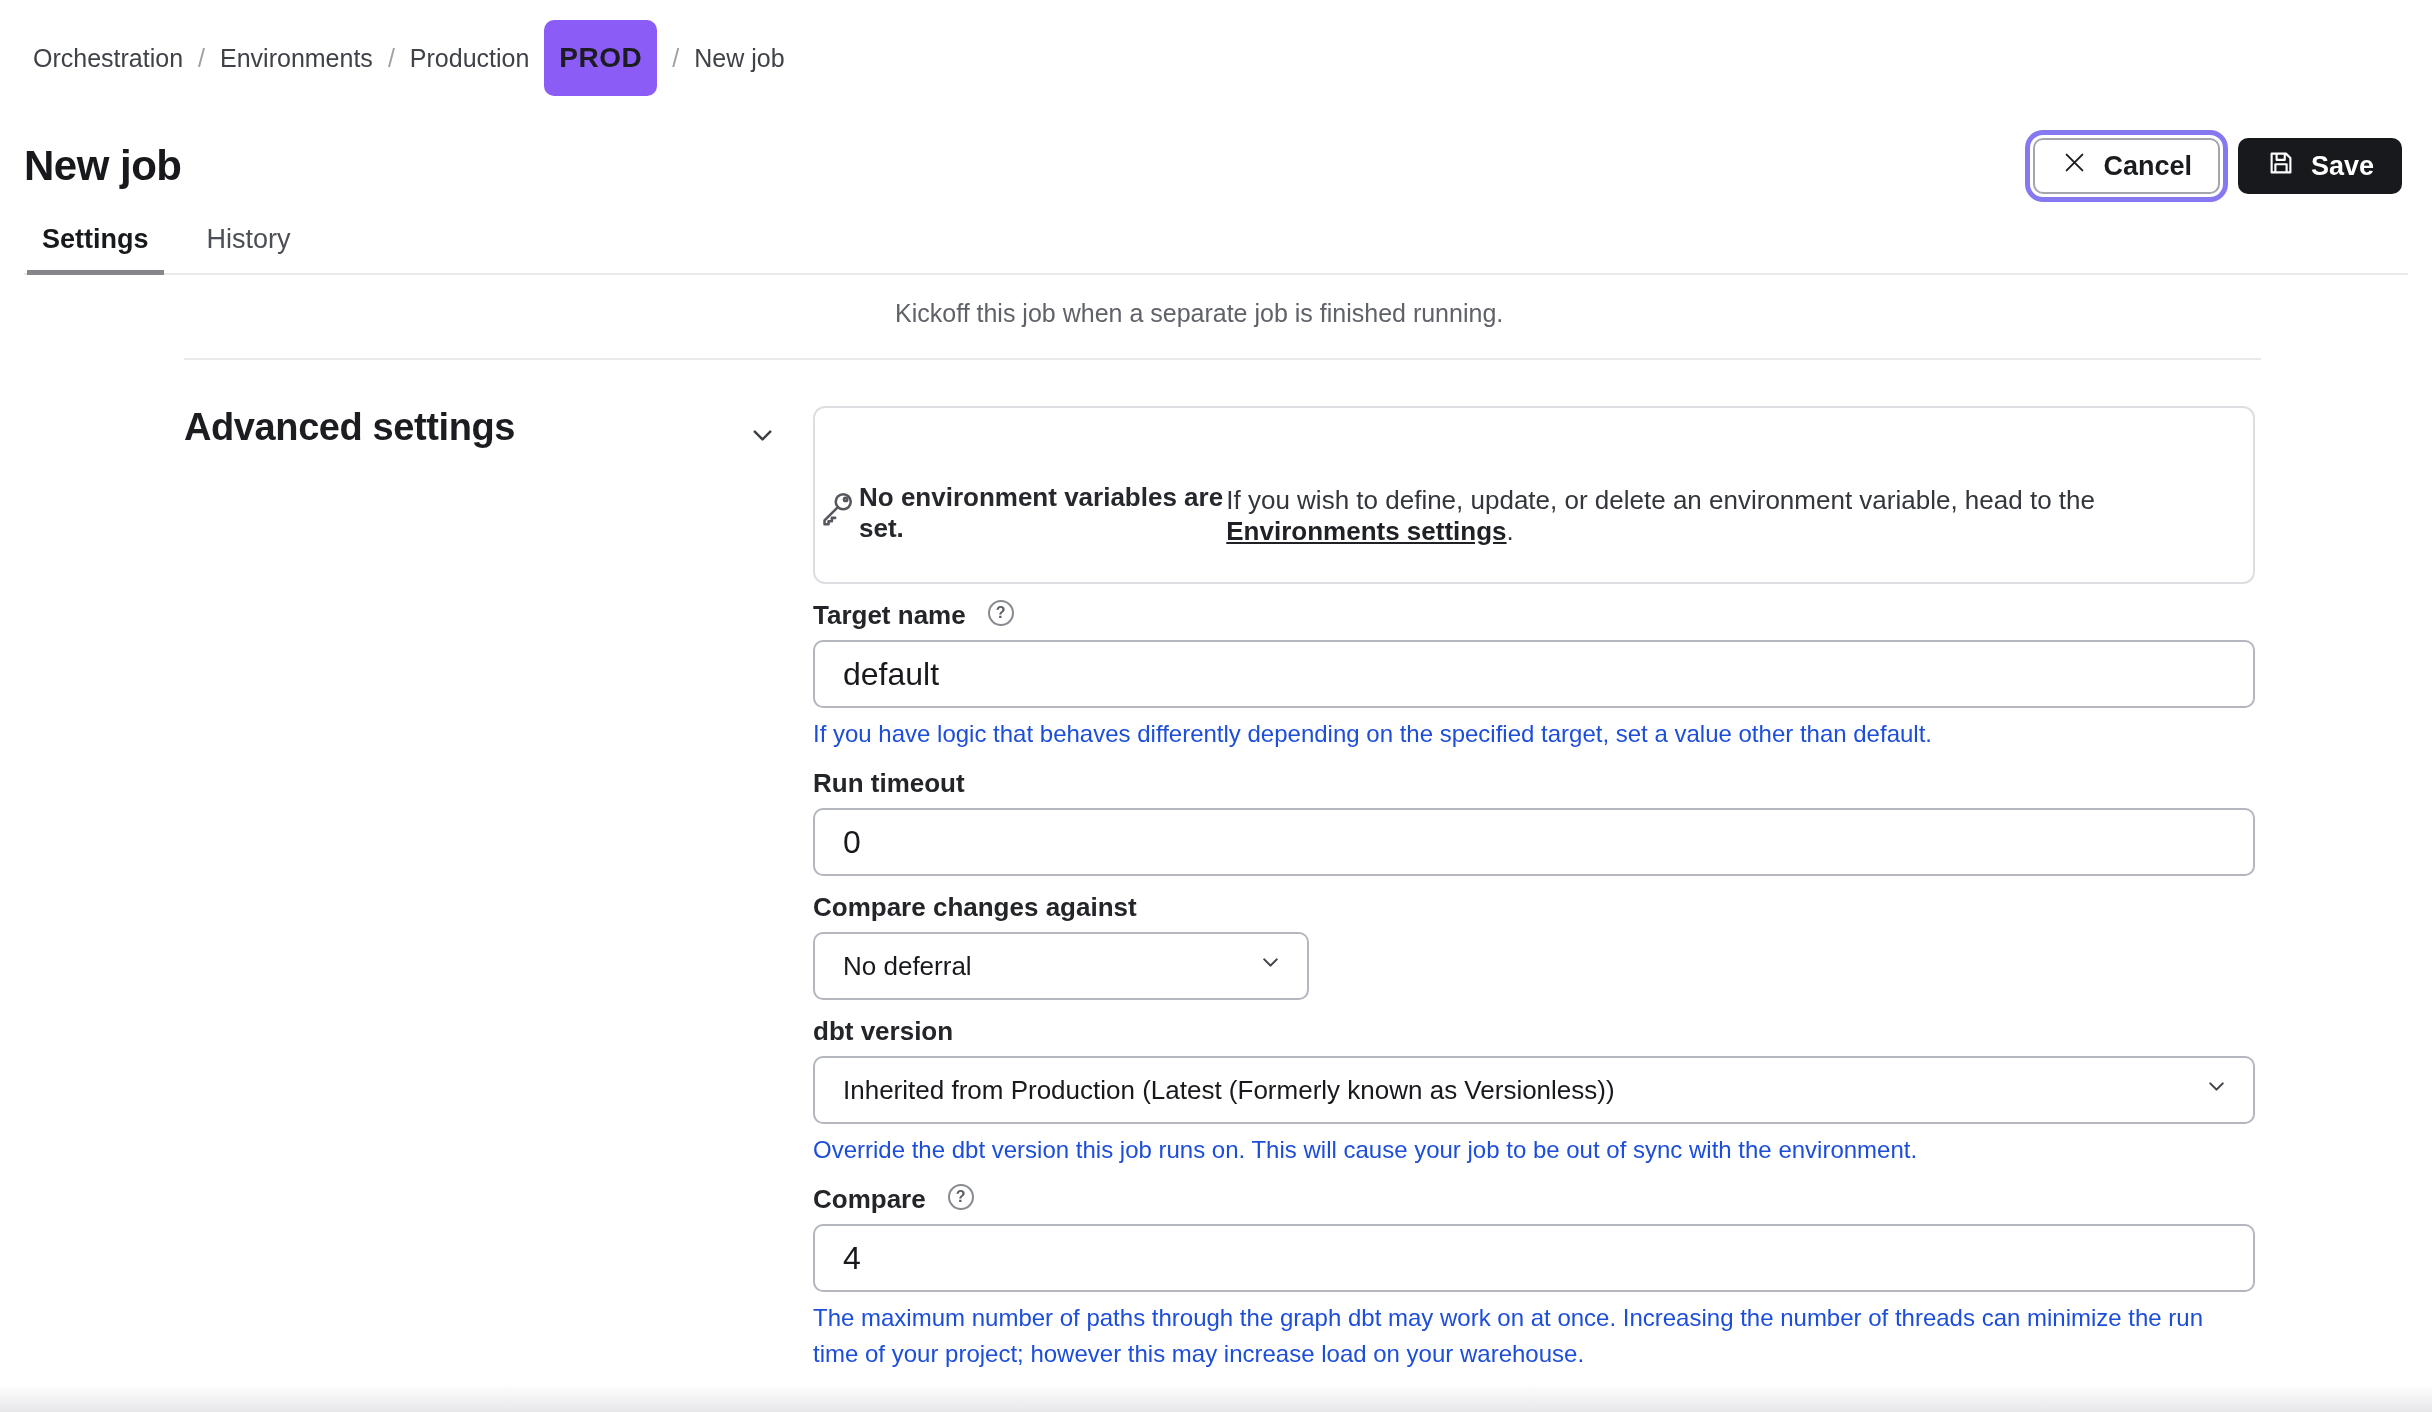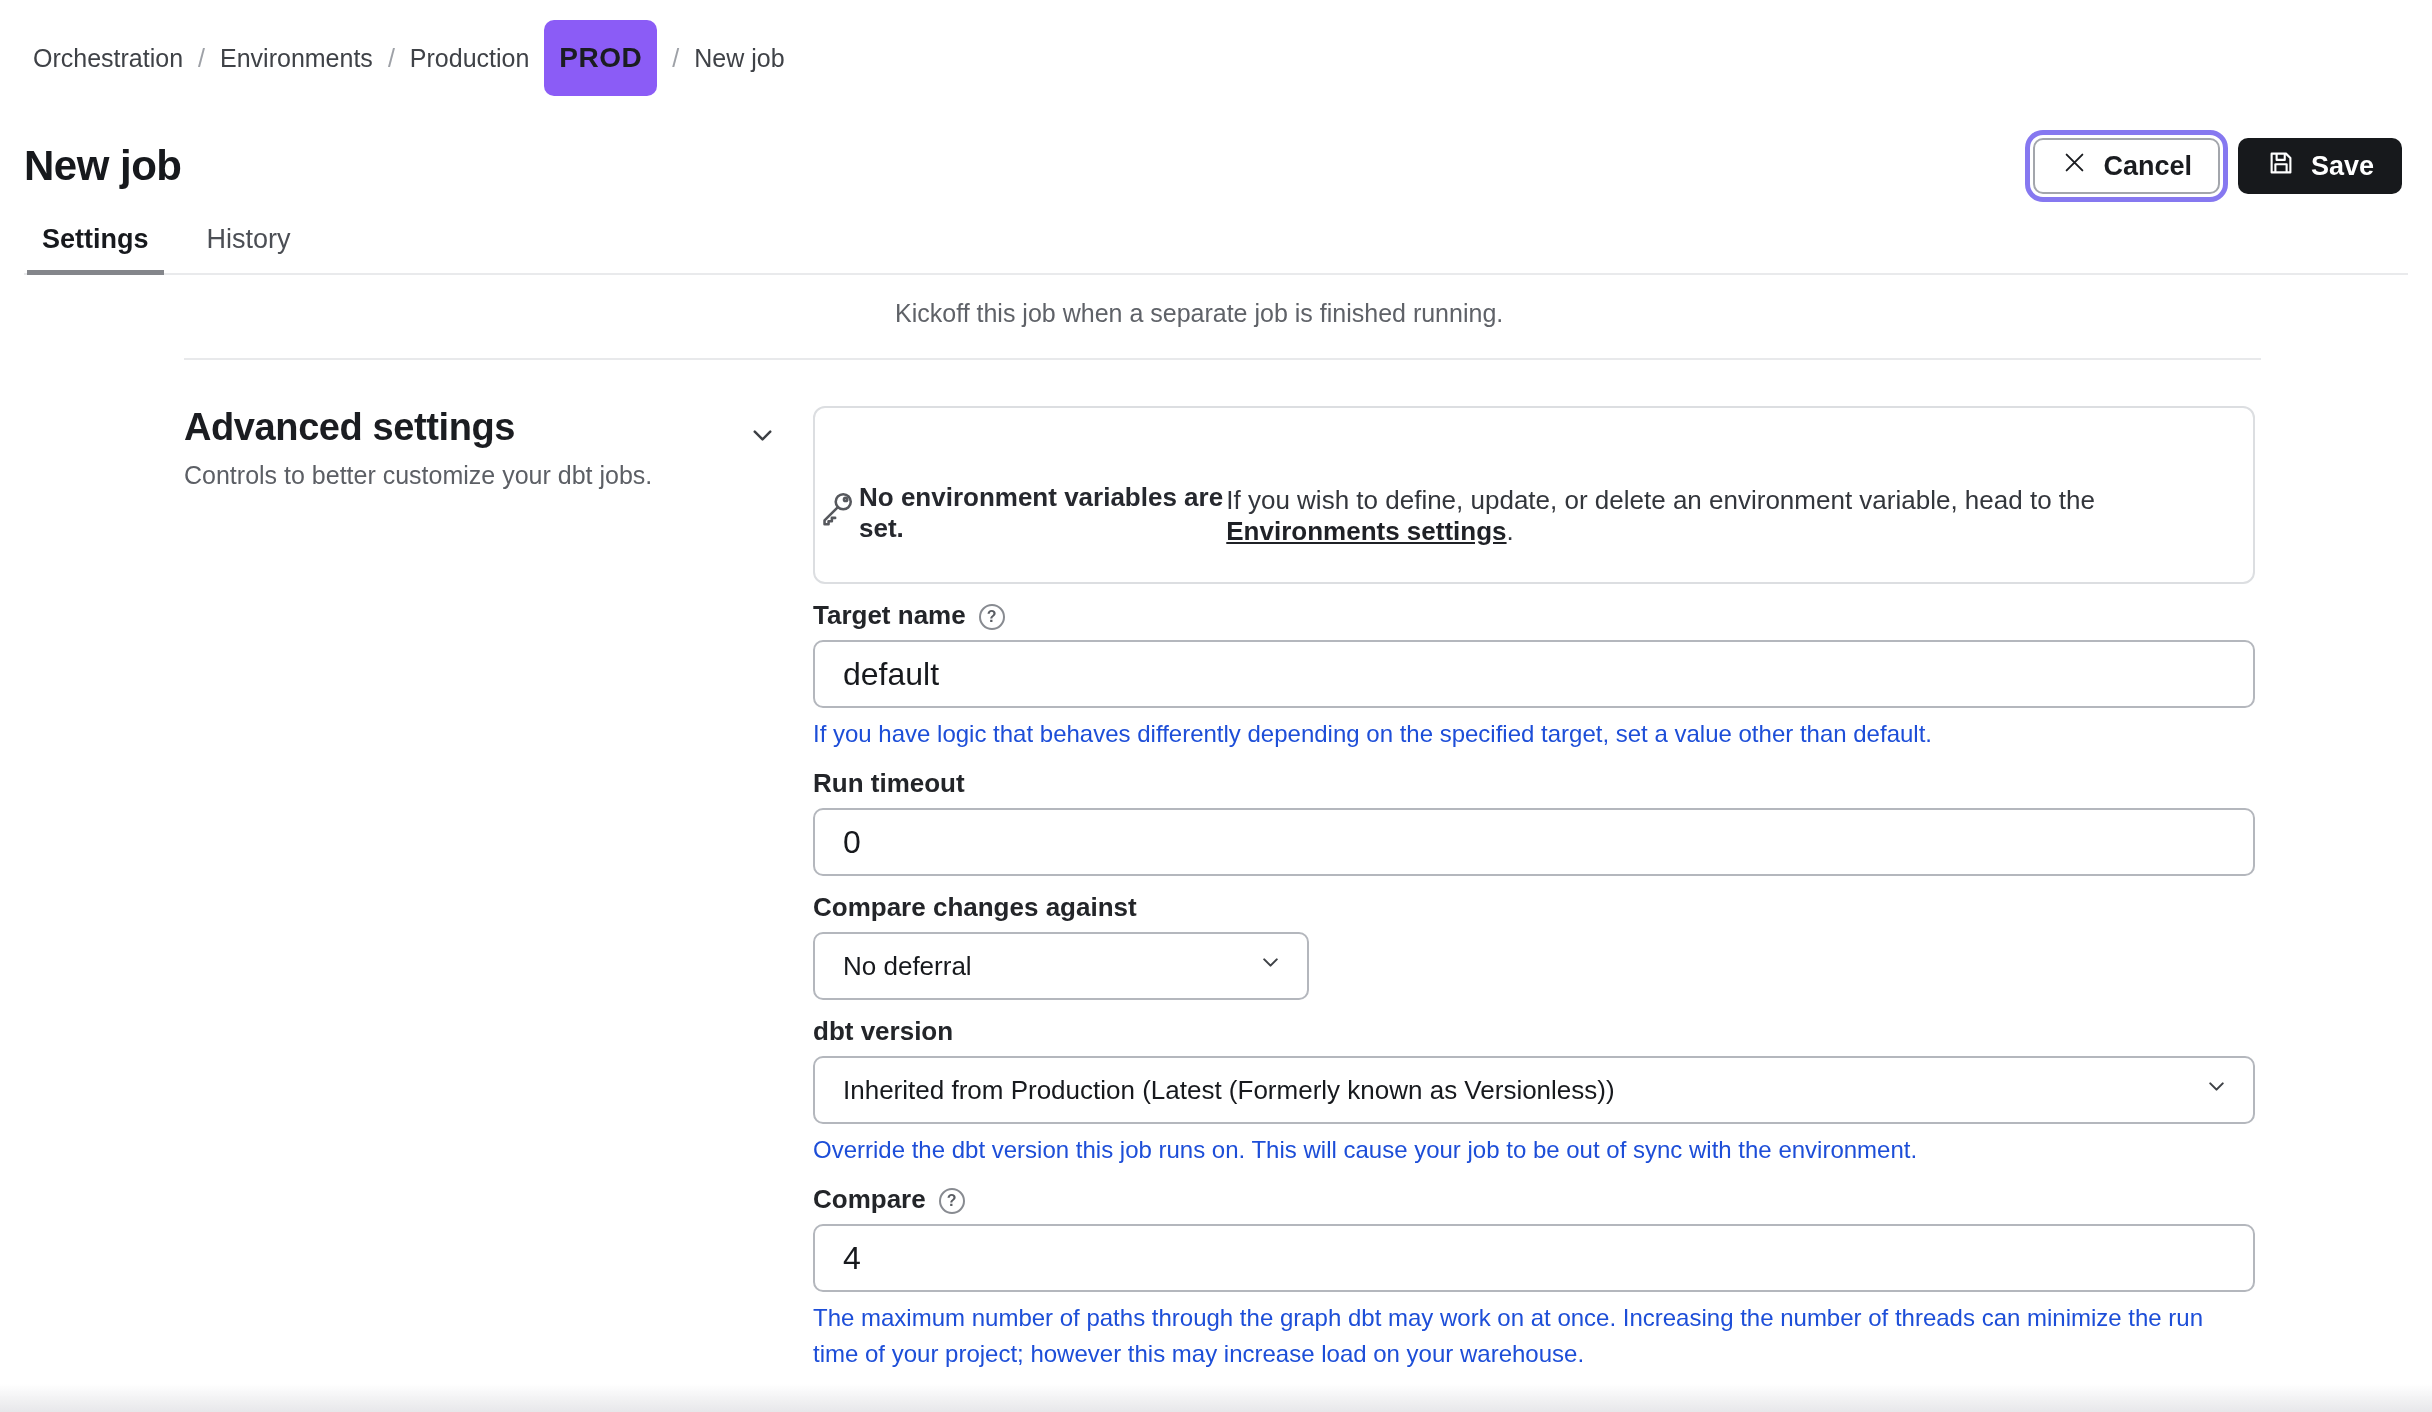--- a/index.html
+++ b/index.html
@@ -48,21 +48,21 @@
   .adv-right { flex:1; min-width:0; }
 
   .env-card { border:2px solid #dcdee1; border-radius:12px; height:178px;
               display:flex; flex-direction:row; align-items:center; padding-top:30px; }
   .env-title { margin-top:6px; font-size:26px; font-weight:700; color:#26282e; }
   .env-body { margin-top:12px; font-size:26px; color:#33363c; }
   .env-body a { color:#1f2126; font-weight:700; text-decoration:underline; cursor:pointer; }
 
   .field { margin-top:16px; }
   .field:first-of-type { margin-top:32px; }
-  .field-label { display:flex; align-items:flex-end; gap:13px; font-size:26px; font-weight:700;
+  .field-label { display:flex; align-items:flex-start; gap:22px; font-size:26px; font-weight:700;
                  color:#232529; line-height:30px; }
   .help-icon { display:inline-flex; align-items:center; justify-content:center; width:26px; height:26px;
                border:2px solid #888b91; border-radius:50%; font-size:16px; font-weight:700;
                color:#5a5d63; cursor:pointer; }
   .text-input { display:block; width:100%; height:68px; margin-top:10px; border:2px solid #b4b7bd;
                 border-radius:10px; padding:0 28px; font-size:32px; color:#17191d;
                 font-family:"Liberation Sans", sans-serif; background:#fff; outline:none; }
   .select { display:flex; align-items:center; justify-content:space-between; height:68px;
             margin-top:10px; border:2px solid #b4b7bd; border-radius:10px; padding:0 24px 0 28px;
             font-size:26px; color:#17191d; background:#fff; cursor:pointer; }
@@ -116,21 +116,20 @@
   </div>
 </header>
 
 <main>
   <p class="kickoff">Kickoff this job when a separate job is finished running.</p>
   <div class="divider"></div>
 
   <section class="advanced">
     <div class="adv-left">
       <h2>Advanced settings</h2>
-      <p>Controls to better customize your dbt jobs.</p>
     </div>
 
     <button class="collapse-btn">
       <span>
         <svg width="31" height="31" viewBox="0 0 24 24" fill="none" stroke="#3c3f44" stroke-width="1.9" stroke-linecap="round" stroke-linejoin="round">
             <path d="M6 9 l6 6 6-6"></path>
           </svg>
       </span>
     </button>
 

